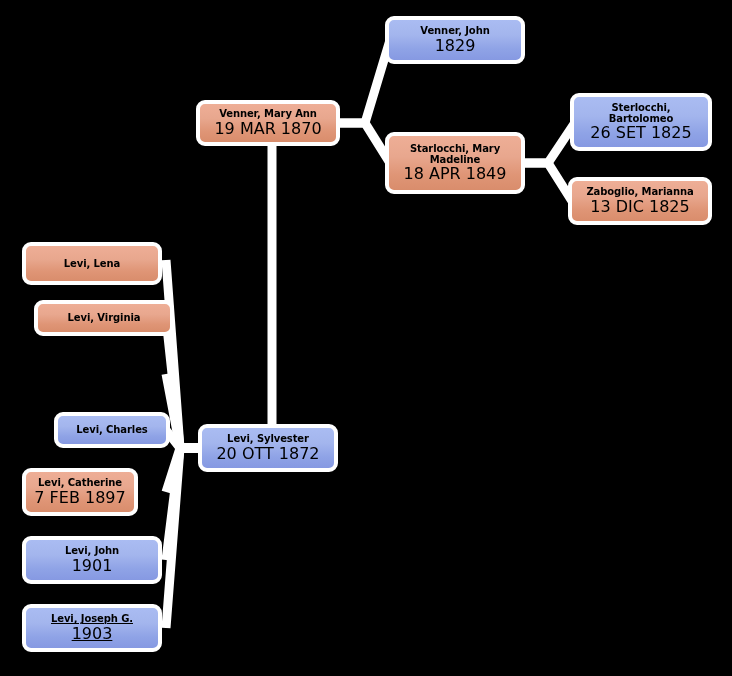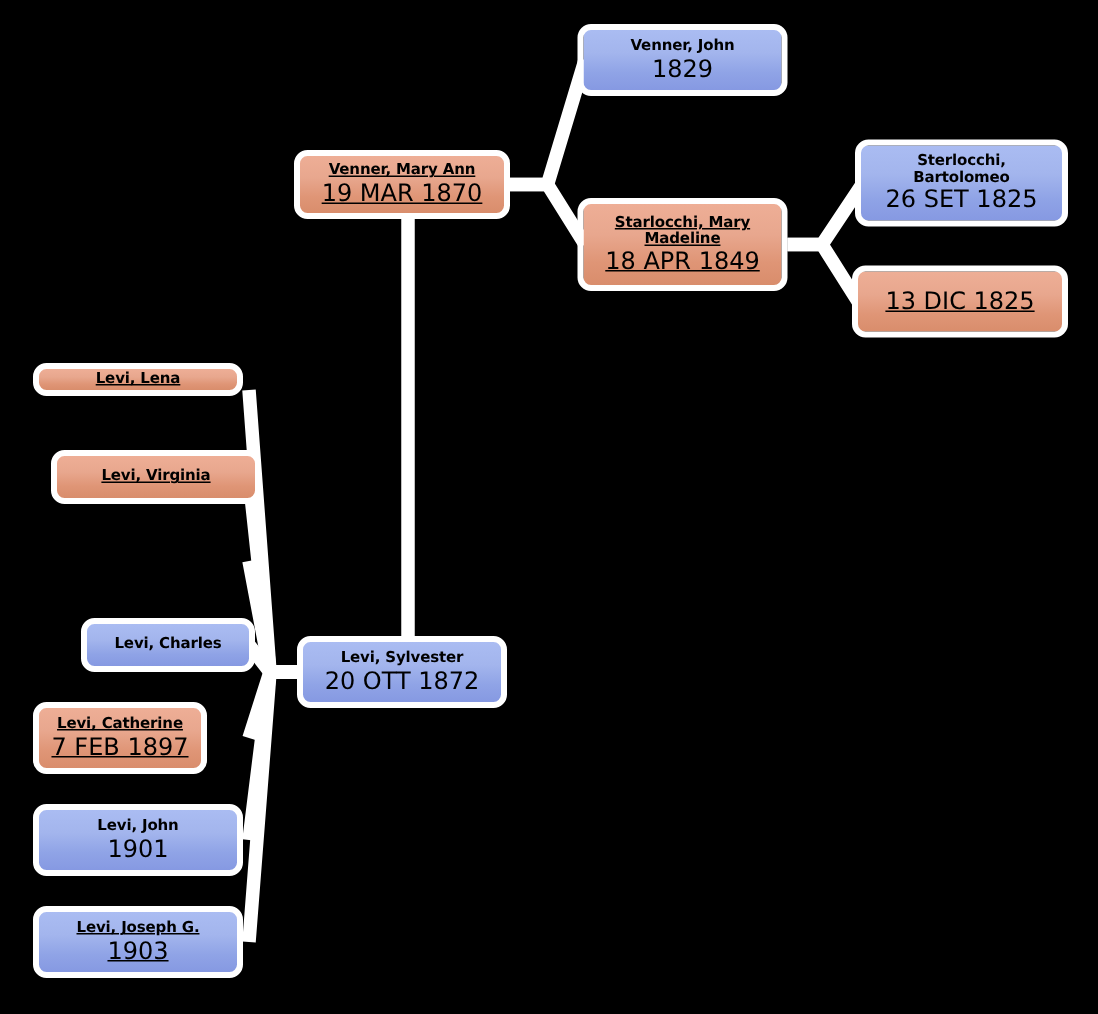--- a/index.html
+++ b/index.html
@@ -43,21 +43,20 @@
     letter-spacing: -0.1px;
     padding: 0 4px;
   }
   .node .dt {
     font-size: 16px;
     font-weight: normal;
     padding: 0 4px;
   }
   .node.female {
     background: linear-gradient(to bottom, #eeae96 0%, #e8a78e 38%, #df9576 72%, #d98d6c 100%);
-    text-decoration: underline;
   }
   .node.male {
     background: linear-gradient(to bottom, #aabcf2 0%, #a3b5ed 38%, #8fa3e6 72%, #8699e2 100%);
   }
 </style>
 </head>
 <body>
 
 <div id="chart-root">
   <svg id="links-layer" viewBox="0 0 732 676" xmlns="http://www.w3.org/2000/svg">
@@ -84,27 +83,28 @@
     </div>
     <div class="node female" style="left: 385px; top: 132px; width: 140px; height: 62px;">
       <div class="nm">Starlocchi, Mary Madeline</div>
       <div class="dt">18 APR 1849</div>
     </div>
     <div class="node male" style="left: 570px; top: 93px; width: 142px; height: 58px;">
       <div class="nm">Sterlocchi, Bartolomeo</div>
       <div class="dt">26 SET 1825</div>
     </div>
     <div class="node female" style="left: 568px; top: 177px; width: 144px; height: 48px;">
+      <div class="nm">Zaboglio, Marianna</div>
       <div class="dt">13 DIC 1825</div>
     </div>
     <div class="node male" style="left: 198px; top: 424px; width: 140px; height: 48px;">
       <div class="nm">Levi, Sylvester</div>
       <div class="dt">20 OTT 1872</div>
     </div>
-    <div class="node female" style="left: 22px; top: 242px; width: 140px; height: 22px; text-align: center;">
+    <div class="node female" style="left: 22px; top: 242px; width: 140px; height: 43px; text-align: center;">
       <div class="nm">Levi, Lena</div>
     </div>
     <div class="node female" style="left: 34px; top: 300px; width: 140px; height: 36px;">
       <div class="nm">Levi, Virginia</div>
     </div>
     <div class="node male" style="left: 22px; top: 412px; width: 116px; height: 36px; margin-left: 32px;">
       <div class="nm">Levi, Charles</div>
     </div>
     <div class="node female" style="left: 22px; top: 468px; width: 116px; height: 48px;">
       <div class="nm">Levi, Catherine</div>

